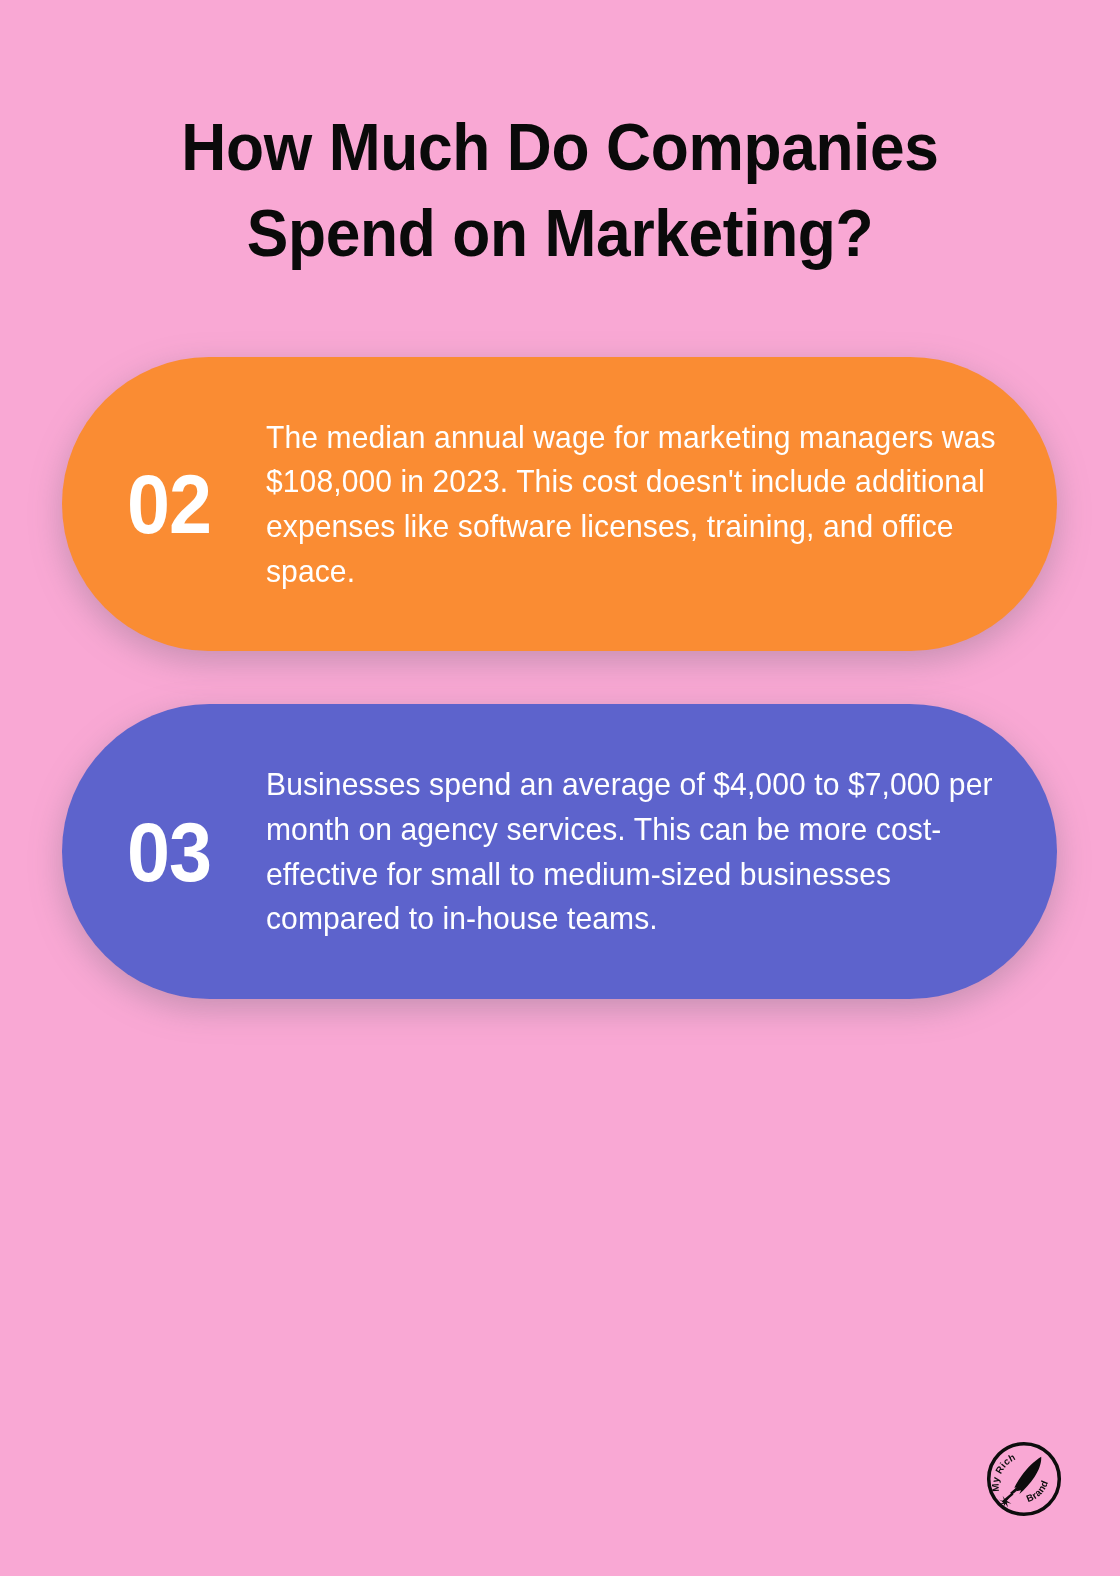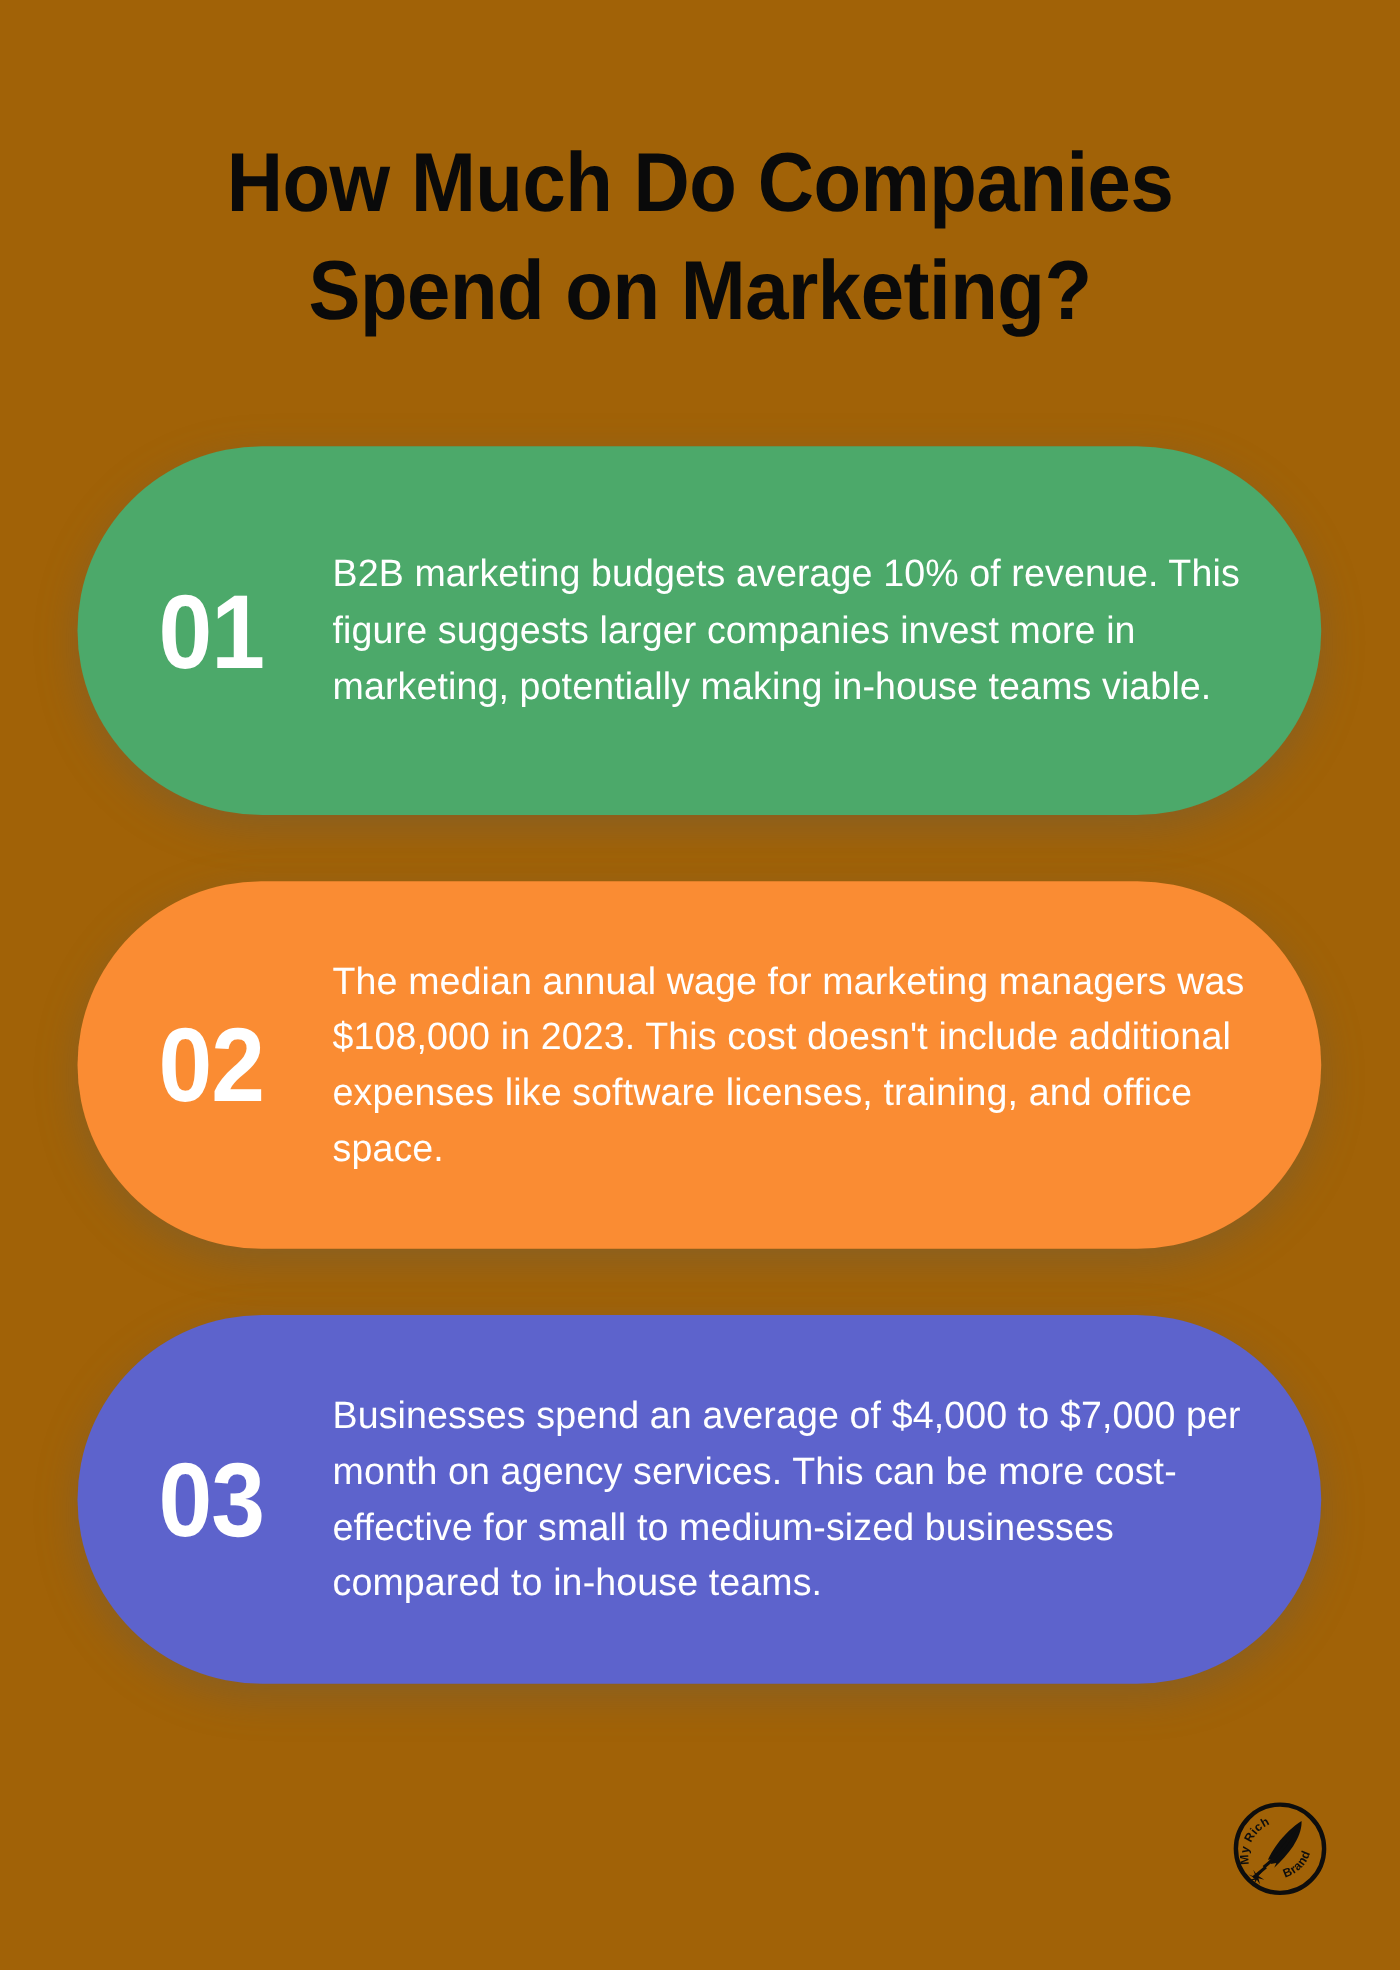--- a/index.html
+++ b/index.html
@@ -14,21 +14,21 @@
     font-family: "Liberation Sans", sans-serif;
     overflow: hidden;
     position: relative;
   }
 
   .poster {
     position: relative;
     width: 1120px;
     height: 1576px;
     box-sizing: border-box;
-    background: #a16207;
+    background: #f9a8d4;
   }
 
   
   .title-block {
     position: absolute;
     top: 104px;
     left: 0;
     width: 1120px;
     text-align: center;
     padding: 0 90px;
@@ -128,24 +128,20 @@
 
 <div class="poster">
 
   <div class="title-block">
     <h1 class="title">How Much Do Companies
 Spend on Marketing?</h1>
   </div>
 
   <div class="cards">
 
-    <div class="card card-1">
-      <div class="card-number">01</div>
-      <div class="card-text">B2B marketing budgets average 10% of revenue. This figure suggests larger companies invest more in marketing, potentially making in-house teams viable.</div>
-    </div>
 
     <div class="card card-2">
       <div class="card-number">02</div>
       <div class="card-text">The median annual wage for marketing managers was $108,000 in 2023. This cost doesn't include additional expenses like software licenses, training, and office space.</div>
     </div>
 
     <div class="card card-3">
       <div class="card-number">03</div>
       <div class="card-text">Businesses spend an average of $4,000 to $7,000 per month on agency services. This can be more cost-effective for small to medium-sized businesses compared to in-house teams.</div>
     </div>

